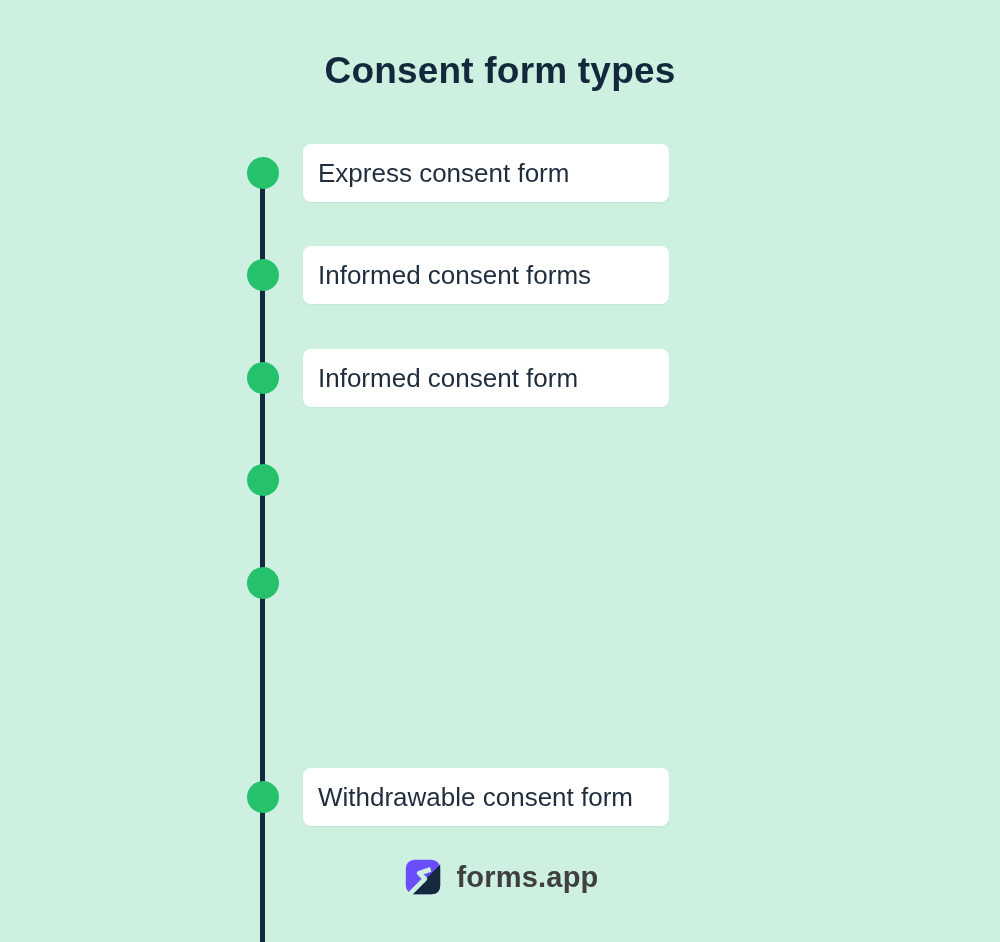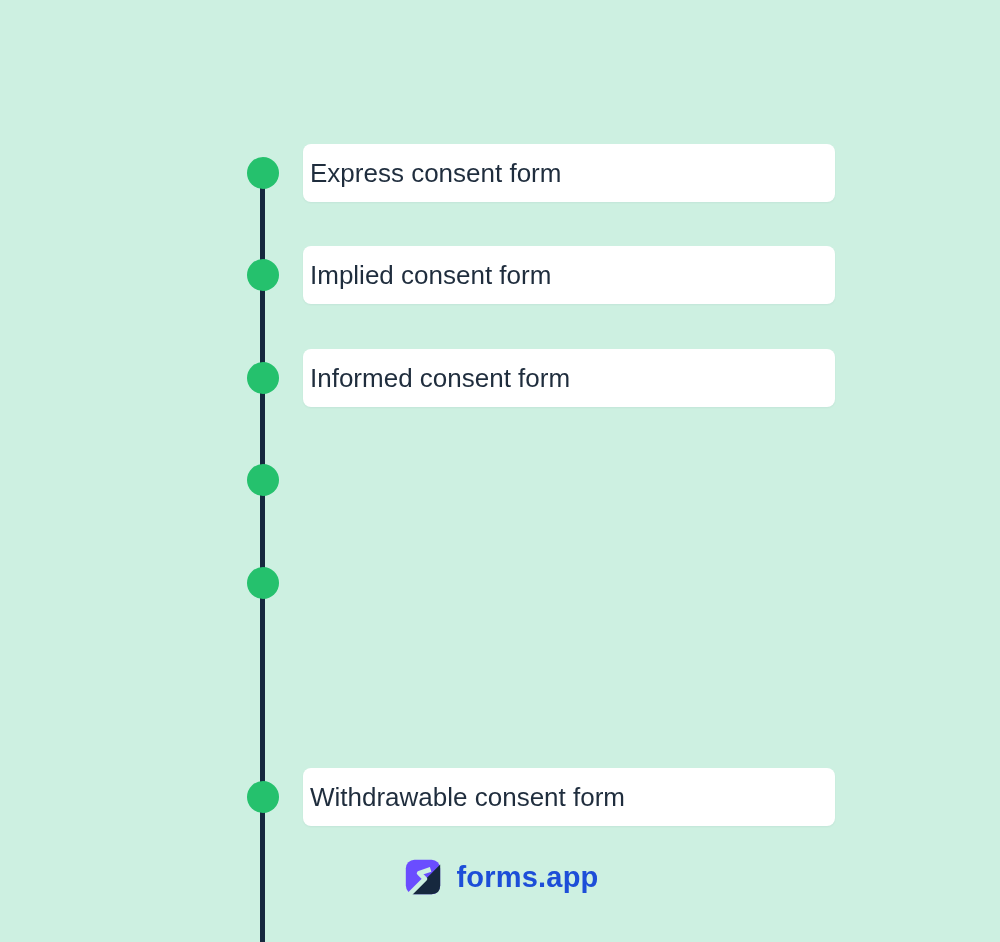--- a/index.html
+++ b/index.html
@@ -42,28 +42,28 @@
     top: 13px;
     width: 32px;
     height: 32px;
     border-radius: 50%;
     background: #25c16d;
   }
   .card {
     position: absolute;
     left: 303px;
     top: 0;
-    width: 532px;
+    width: 366px;
     height: 58px;
     background: #ffffff;
     border-radius: 8px;
     box-sizing: border-box;
     display: flex;
     align-items: center;
-    padding-left: 7px;
+    padding-left: 15px;
     box-shadow: 0 1px 2px rgba(20, 40, 60, 0.05);
   }
   .card-label {
     font-size: 26px;
     color: #1f2d3d;
     white-space: nowrap;
   }
   .row-1 { top: 144px; }
   .row-2 { top: 246px; }
   .row-3 { top: 349px; }
@@ -82,43 +82,44 @@
     gap: 13px;
   }
   .logo-icon {
     width: 42px;
     height: 42px;
     display: block;
   }
   .brand-text {
     font-size: 29px;
     font-weight: 700;
-    color: #1d4ed8;
+    color: #404040;
     letter-spacing: 0.2px;
   }
 </style>
 </head>
 <body>
 
 <div class="page">
 
+  <div class="title">Consent form types</div>
 
   <div class="timeline-line"></div>
 
   <div class="row row-1">
     <div class="dot"></div>
     <div class="card">
       <span class="card-label">Express consent form</span>
     </div>
   </div>
 
   <div class="row row-2">
     <div class="dot"></div>
     <div class="card">
-      <span class="card-label">Implied consent form</span>
+      <span class="card-label">Informed consent forms</span>
     </div>
   </div>
 
   <div class="row row-3">
     <div class="dot"></div>
     <div class="card">
       <span class="card-label">Informed consent form</span>
     </div>
   </div>
 

